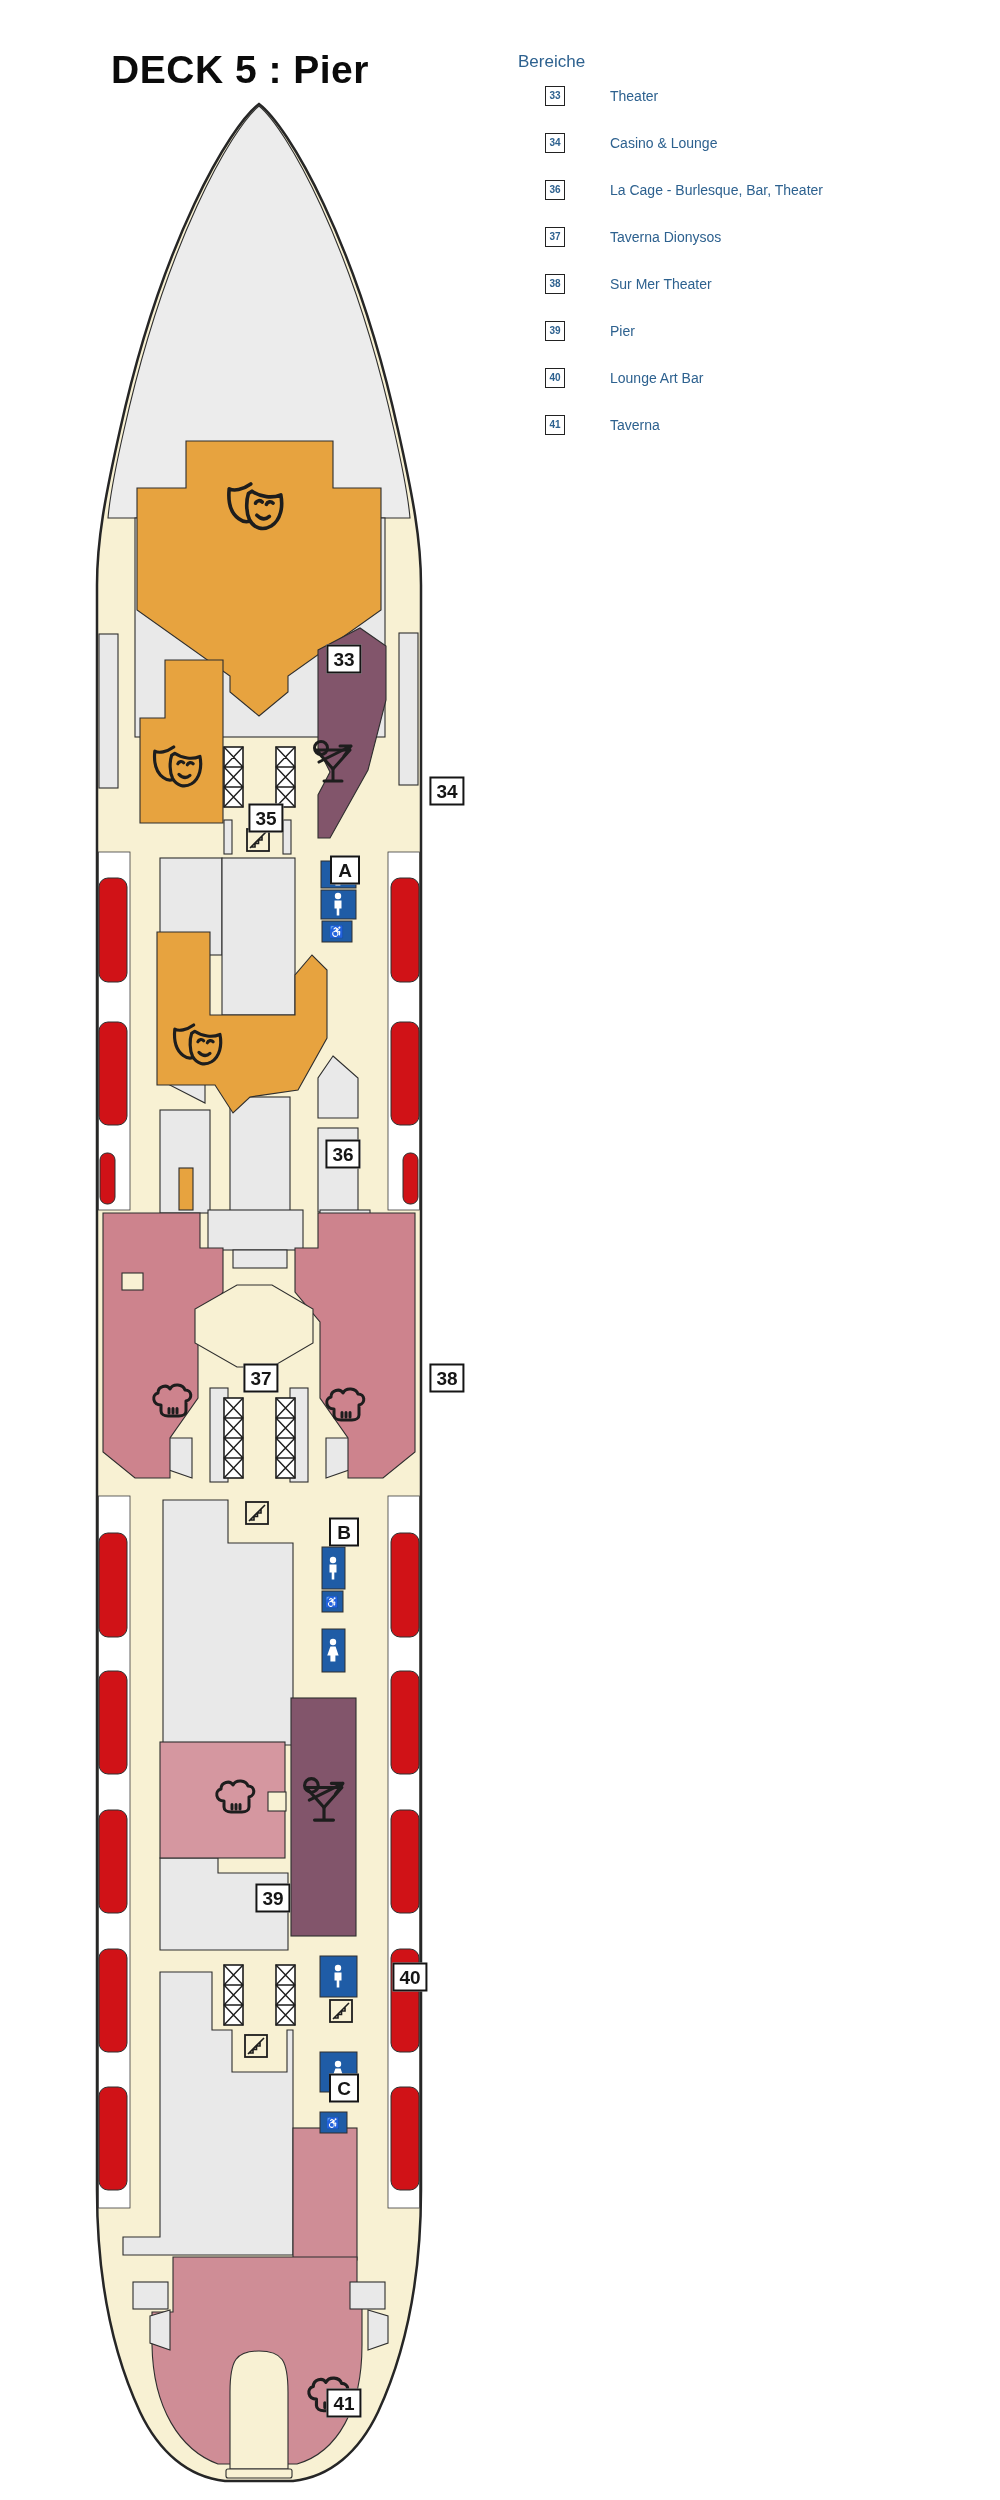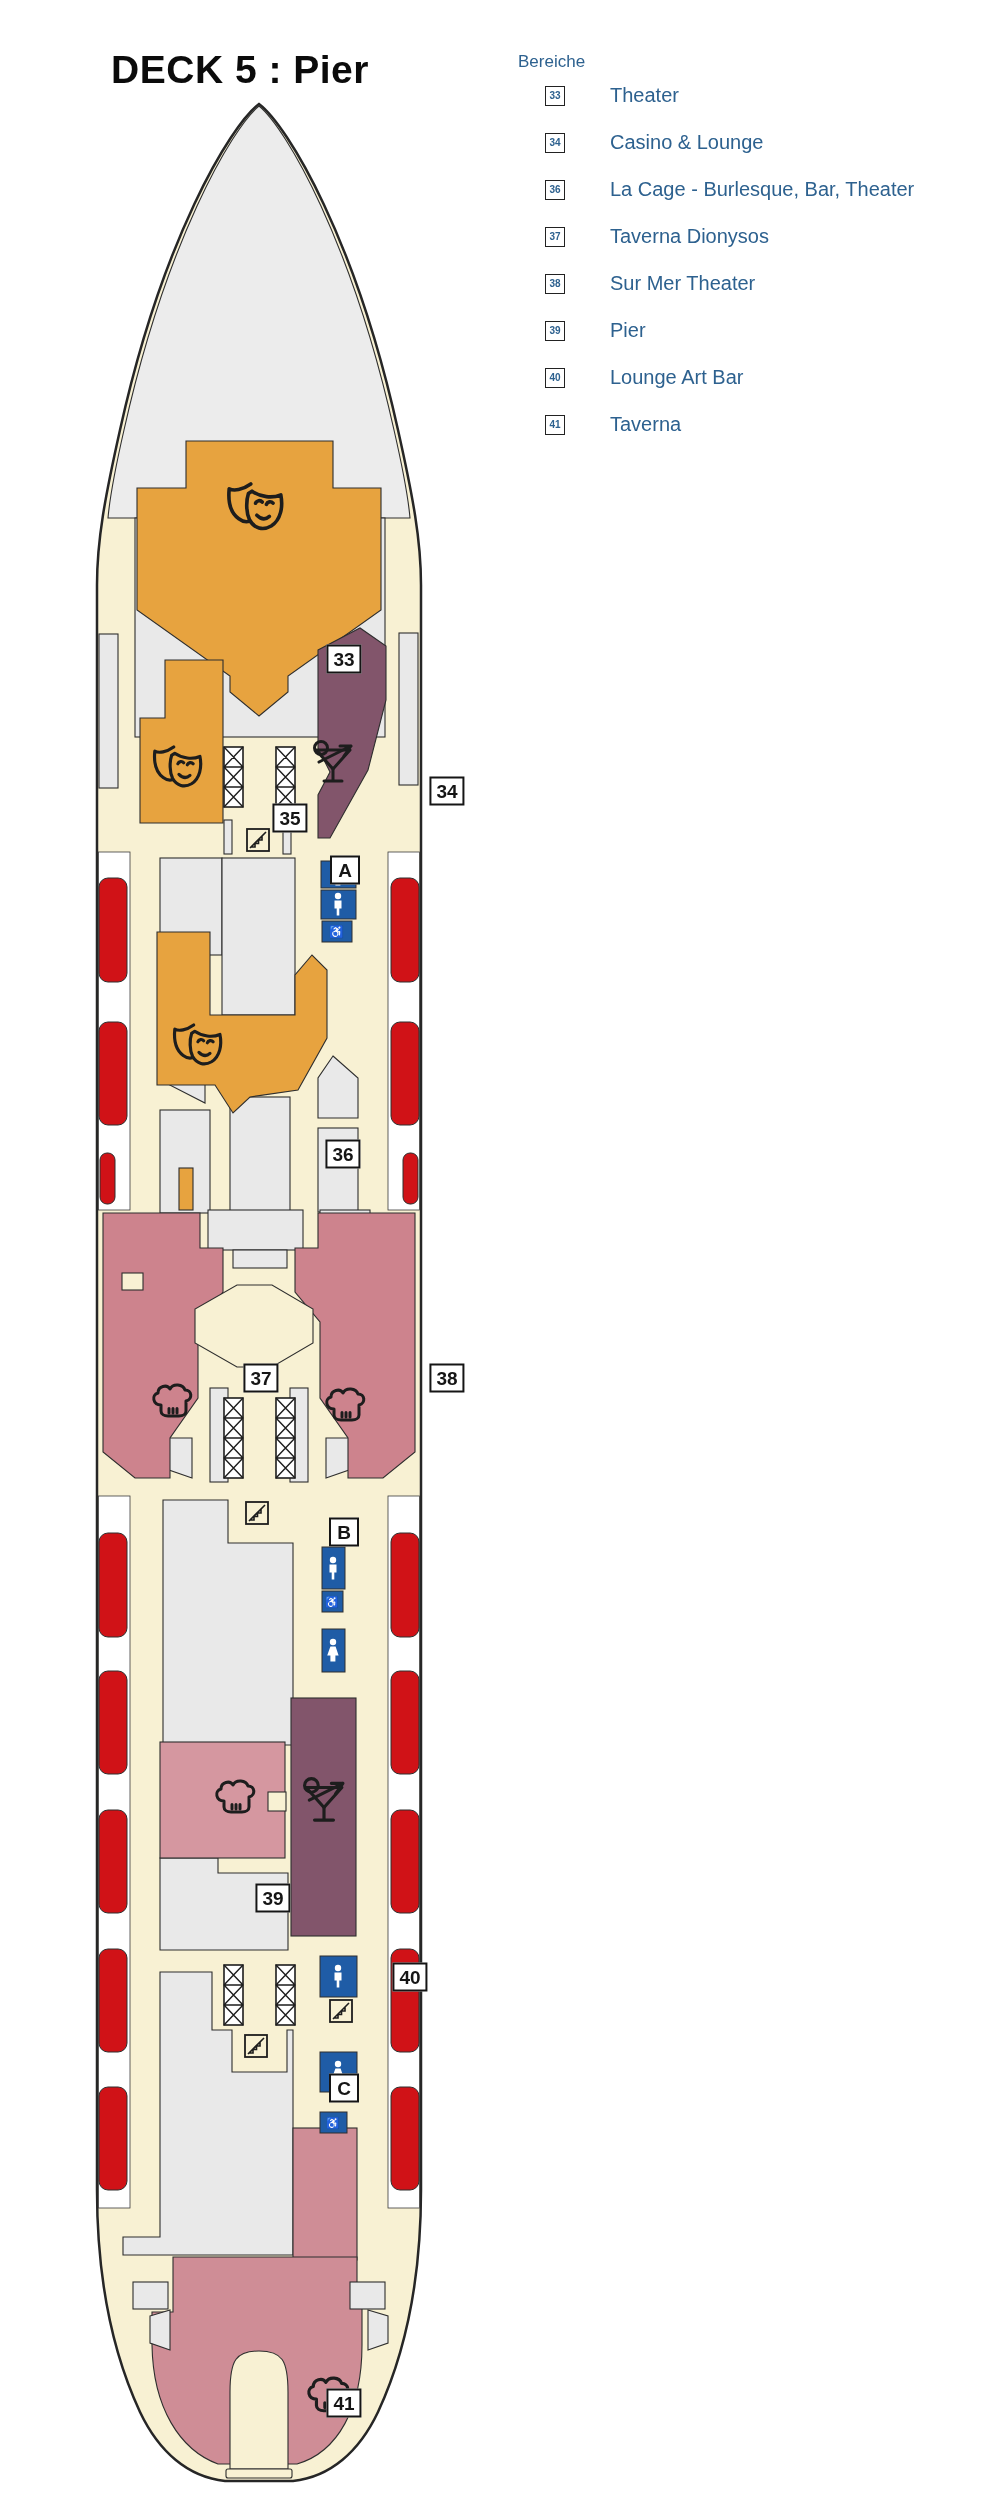--- a/index.html
+++ b/index.html
@@ -7,21 +7,21 @@
           font-family:"Liberation Sans",sans-serif;}
   .page-title{position:absolute;left:55px;top:48px;width:370px;text-align:center;
               font-size:39px;font-weight:bold;color:#0b0b0b;letter-spacing:.5px;}
   
   .legend{position:absolute;left:518px;top:52px;width:470px;}
   .legend-title{font-size:17px;color:var(--legendblue);}
   .legend-row{display:flex;align-items:center;height:47px;cursor:pointer;}
   .legend-num{margin-left:27px;width:20px;height:20px;border:1.5px solid #222;background:#fff;
               display:flex;align-items:center;justify-content:center;
               font-size:10px;font-weight:bold;color:var(--legendblue);box-sizing:border-box;}
-  .legend-label{margin-left:45px;font-size:20px;color:var(--legendblue);}
+  .legend-label{margin-left:45px;font-size:14px;color:var(--legendblue);}
   
   .ship{position:absolute;left:85px;top:95px;width:350px;height:2400px;}
   .map-label{position:absolute;transform:translate(-50%,-50%);background:#fff;
              border:2px solid #151515;color:#151515;font-weight:bold;font-size:19px;
              line-height:1;padding:3px 5px;min-width:16px;text-align:center;}
   
   .f-cream{fill:var(--cream);} .f-gray{fill:var(--gray);} .f-bow{fill:var(--bowgray);}
   .f-orange{fill:var(--orange);} .f-mauve{fill:var(--mauve);} .f-rose{fill:var(--rose);}
   .f-roselight{fill:var(--roselight);} .f-rosestern{fill:var(--rosestern);}
   .f-red{fill:var(--red);} .f-blue{fill:var(--blue);}
@@ -236,21 +236,21 @@
       <use href="#icon-cocktail" transform="translate(333,760)"></use>
       <use href="#icon-cocktail" transform="translate(324,1798) scale(1.05)"></use>
       <use href="#icon-chef" transform="translate(172,1402)"></use>
       <use href="#icon-chef" transform="translate(345,1406)"></use>
       <use href="#icon-chef" transform="translate(235,1798)"></use>
       <use href="#icon-chef" transform="translate(328,2396) scale(1.05)"></use>
     </g>
   </svg>
 
   <div class="map-label" style="left:344px;top:659px">33</div>
-  <div class="map-label" style="left:290px;top:818px">35</div>
+  <div class="map-label" style="left:266px;top:818px">35</div>
   <div class="map-label" style="left:447px;top:791px">34</div>
   <div class="map-label" style="left:345px;top:870px">A</div>
   <div class="map-label" style="left:343px;top:1154px">36</div>
   <div class="map-label" style="left:261px;top:1378px">37</div>
   <div class="map-label" style="left:447px;top:1378px">38</div>
   <div class="map-label" style="left:344px;top:1532px">B</div>
   <div class="map-label" style="left:273px;top:1898px">39</div>
   <div class="map-label" style="left:410px;top:1977px">40</div>
   <div class="map-label" style="left:344px;top:2088px">C</div>
   <div class="map-label" style="left:344px;top:2403px">41</div>

